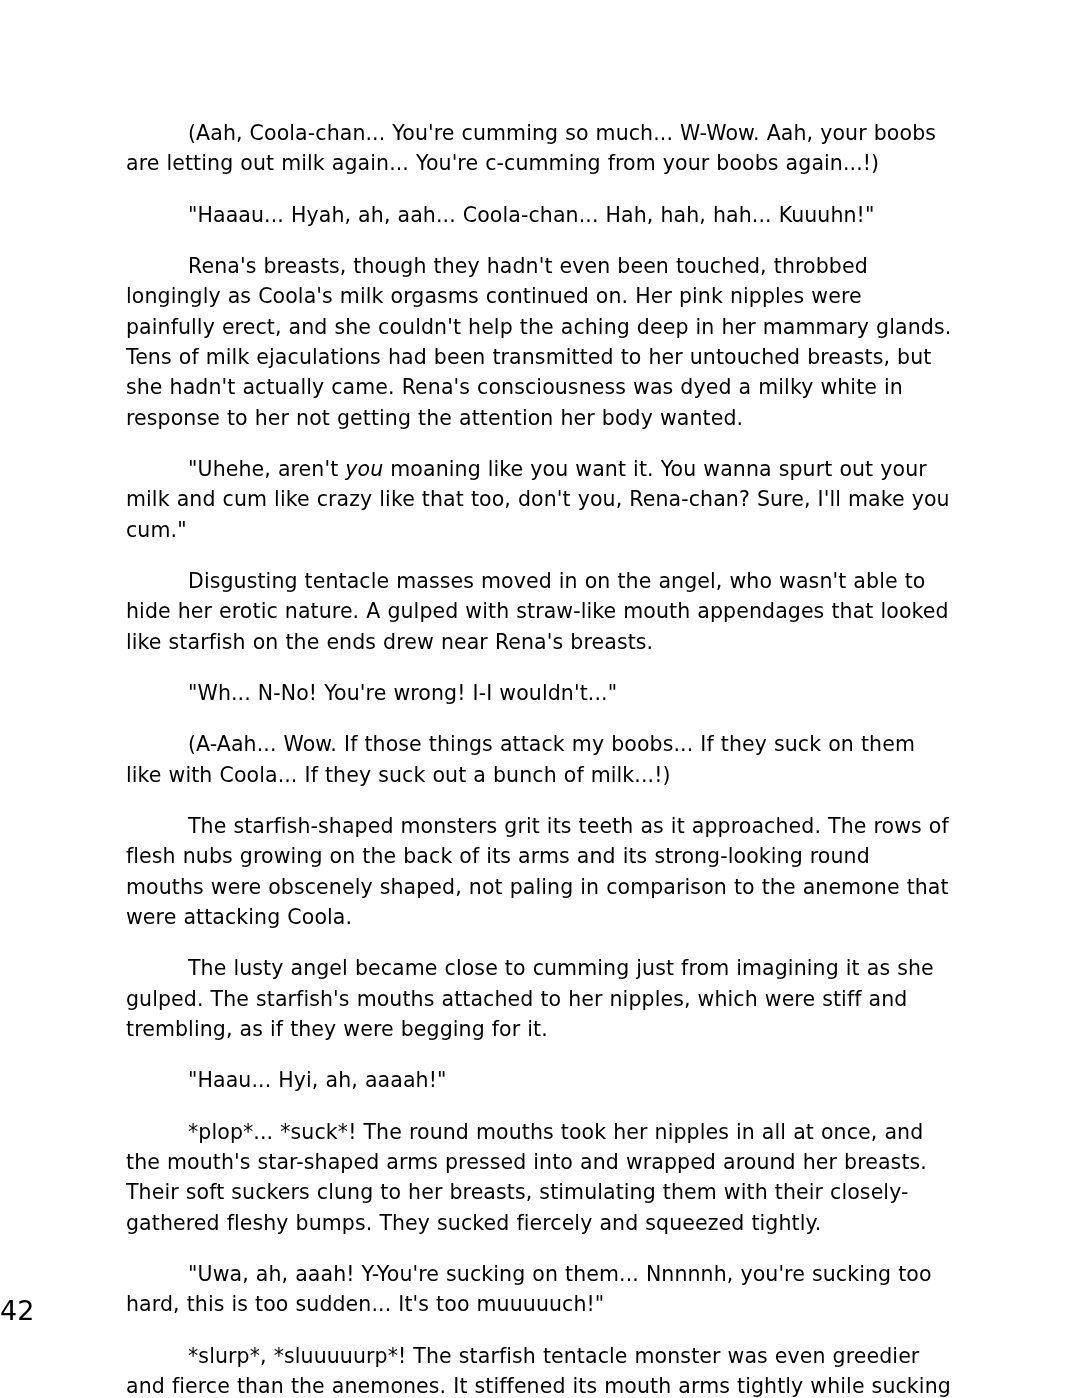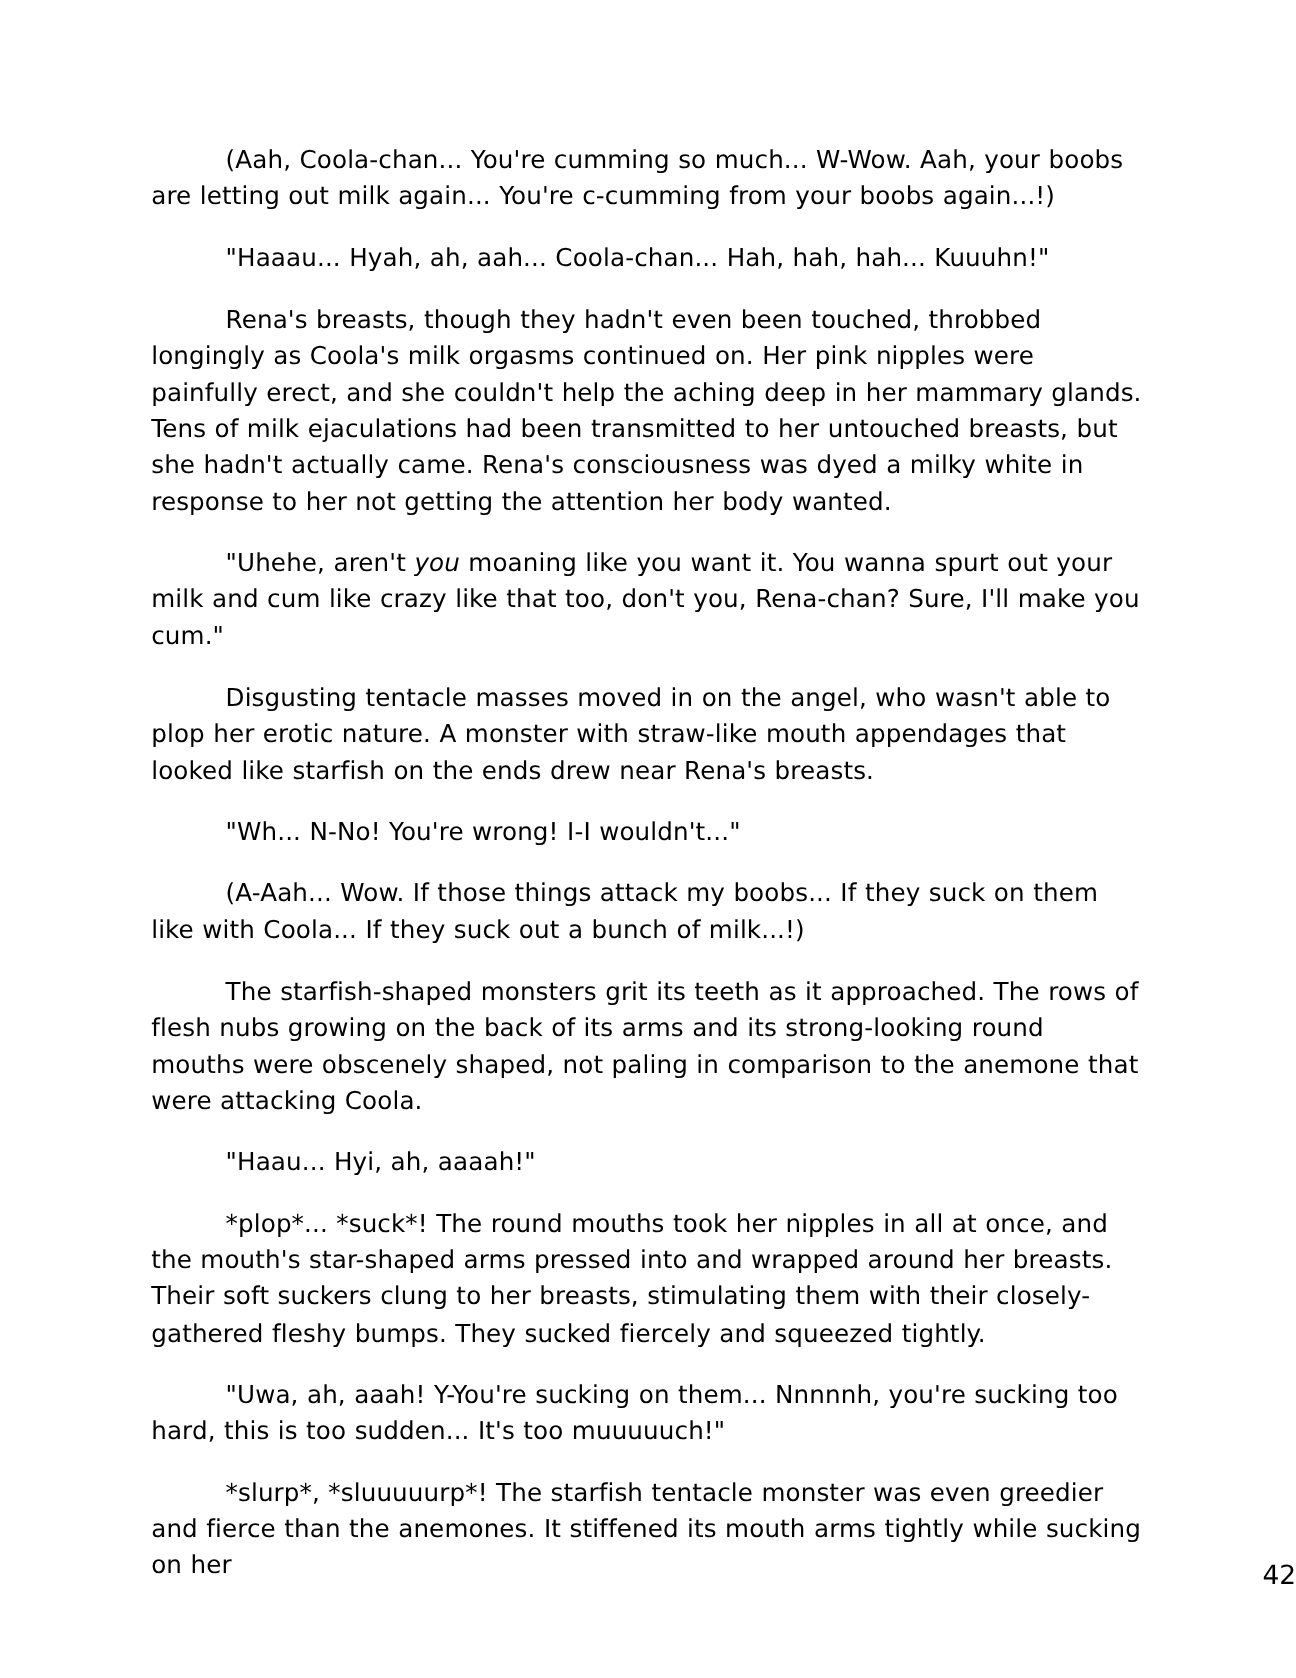--- a/index.html
+++ b/index.html
@@ -32,40 +32,41 @@
     word-spacing: 0.4px;
   }
   .body-text p:last-child {
     margin-bottom: 0;
   }
   .body-text em {
     font-style: italic;
   }
   .page-number {
     position: absolute;
-    left: 16px;
+    left: 0;
     right: 0;
     bottom: 68px;
-    text-align: right;
-    font-size: 22px;
+    text-align: left;
+    font-size: 27px;
     line-height: 1.4;
   }
 </style>
 </head>
 <body>
 
 <div class="page">
   <div class="body-text">
     <p>(Aah, Coola-chan... You're cumming so much... W-Wow. Aah, your boobs are letting out milk again... You're c-cumming from your boobs again...!)</p>
     <p>"Haaau... Hyah, ah, aah... Coola-chan... Hah, hah, hah... Kuuuhn!"</p>
     <p>Rena's breasts, though they hadn't even been touched, throbbed longingly as Coola's milk orgasms continued on. Her pink nipples were painfully erect, and she couldn't help the aching deep in her mammary glands. Tens of milk ejaculations had been transmitted to her untouched breasts, but she hadn't actually came. Rena's consciousness was dyed a milky white in response to her not getting the attention her body wanted.</p>
     <p><span>"Uhehe, aren't </span><em>you</em><span> moaning like you want it. You wanna spurt out your milk and cum like crazy like that too, don't you, Rena-chan? Sure, I'll make you cum."</span></p>
-    <p>Disgusting tentacle masses moved in on the angel, who wasn't able to plop her erotic nature. A monster with straw-like mouth appendages that looked like starfish on the ends drew near Rena's breasts.</p>
+    <p>Disgusting tentacle masses moved in on the angel, who wasn't able to hide her erotic nature. A gulped with straw-like mouth appendages that looked like starfish on the ends drew near Rena's breasts.</p>
     <p>"Wh... N-No! You're wrong! I-I wouldn't..."</p>
     <p>(A-Aah... Wow. If those things attack my boobs... If they suck on them like with Coola... If they suck out a bunch of milk...!)</p>
     <p>The starfish-shaped monsters grit its teeth as it approached. The rows of flesh nubs growing on the back of its arms and its strong-looking round mouths were obscenely shaped, not paling in comparison to the anemone that were attacking Coola.</p>
+    <p>The lusty angel became close to cumming just from imagining it as she gulped. The starfish's mouths attached to her nipples, which were stiff and trembling, as if they were begging for it.</p>
     <p>"Haau... Hyi, ah, aaaah!"</p>
     <p>*plop*... *suck*! The round mouths took her nipples in all at once, and the mouth's star-shaped arms pressed into and wrapped around her breasts. Their soft suckers clung to her breasts, stimulating them with their closely-gathered fleshy bumps. They sucked fiercely and squeezed tightly.</p>
     <p>"Uwa, ah, aaah! Y-You're sucking on them... Nnnnnh, you're sucking too hard, this is too sudden... It's too muuuuuch!"</p>
     <p>*slurp*, *sluuuuurp*! The starfish tentacle monster was even greedier and fierce than the anemones. It stiffened its mouth arms tightly while sucking on her</p>
   </div>
   <div class="page-number">42</div>
 </div>
 
 </body></html>

